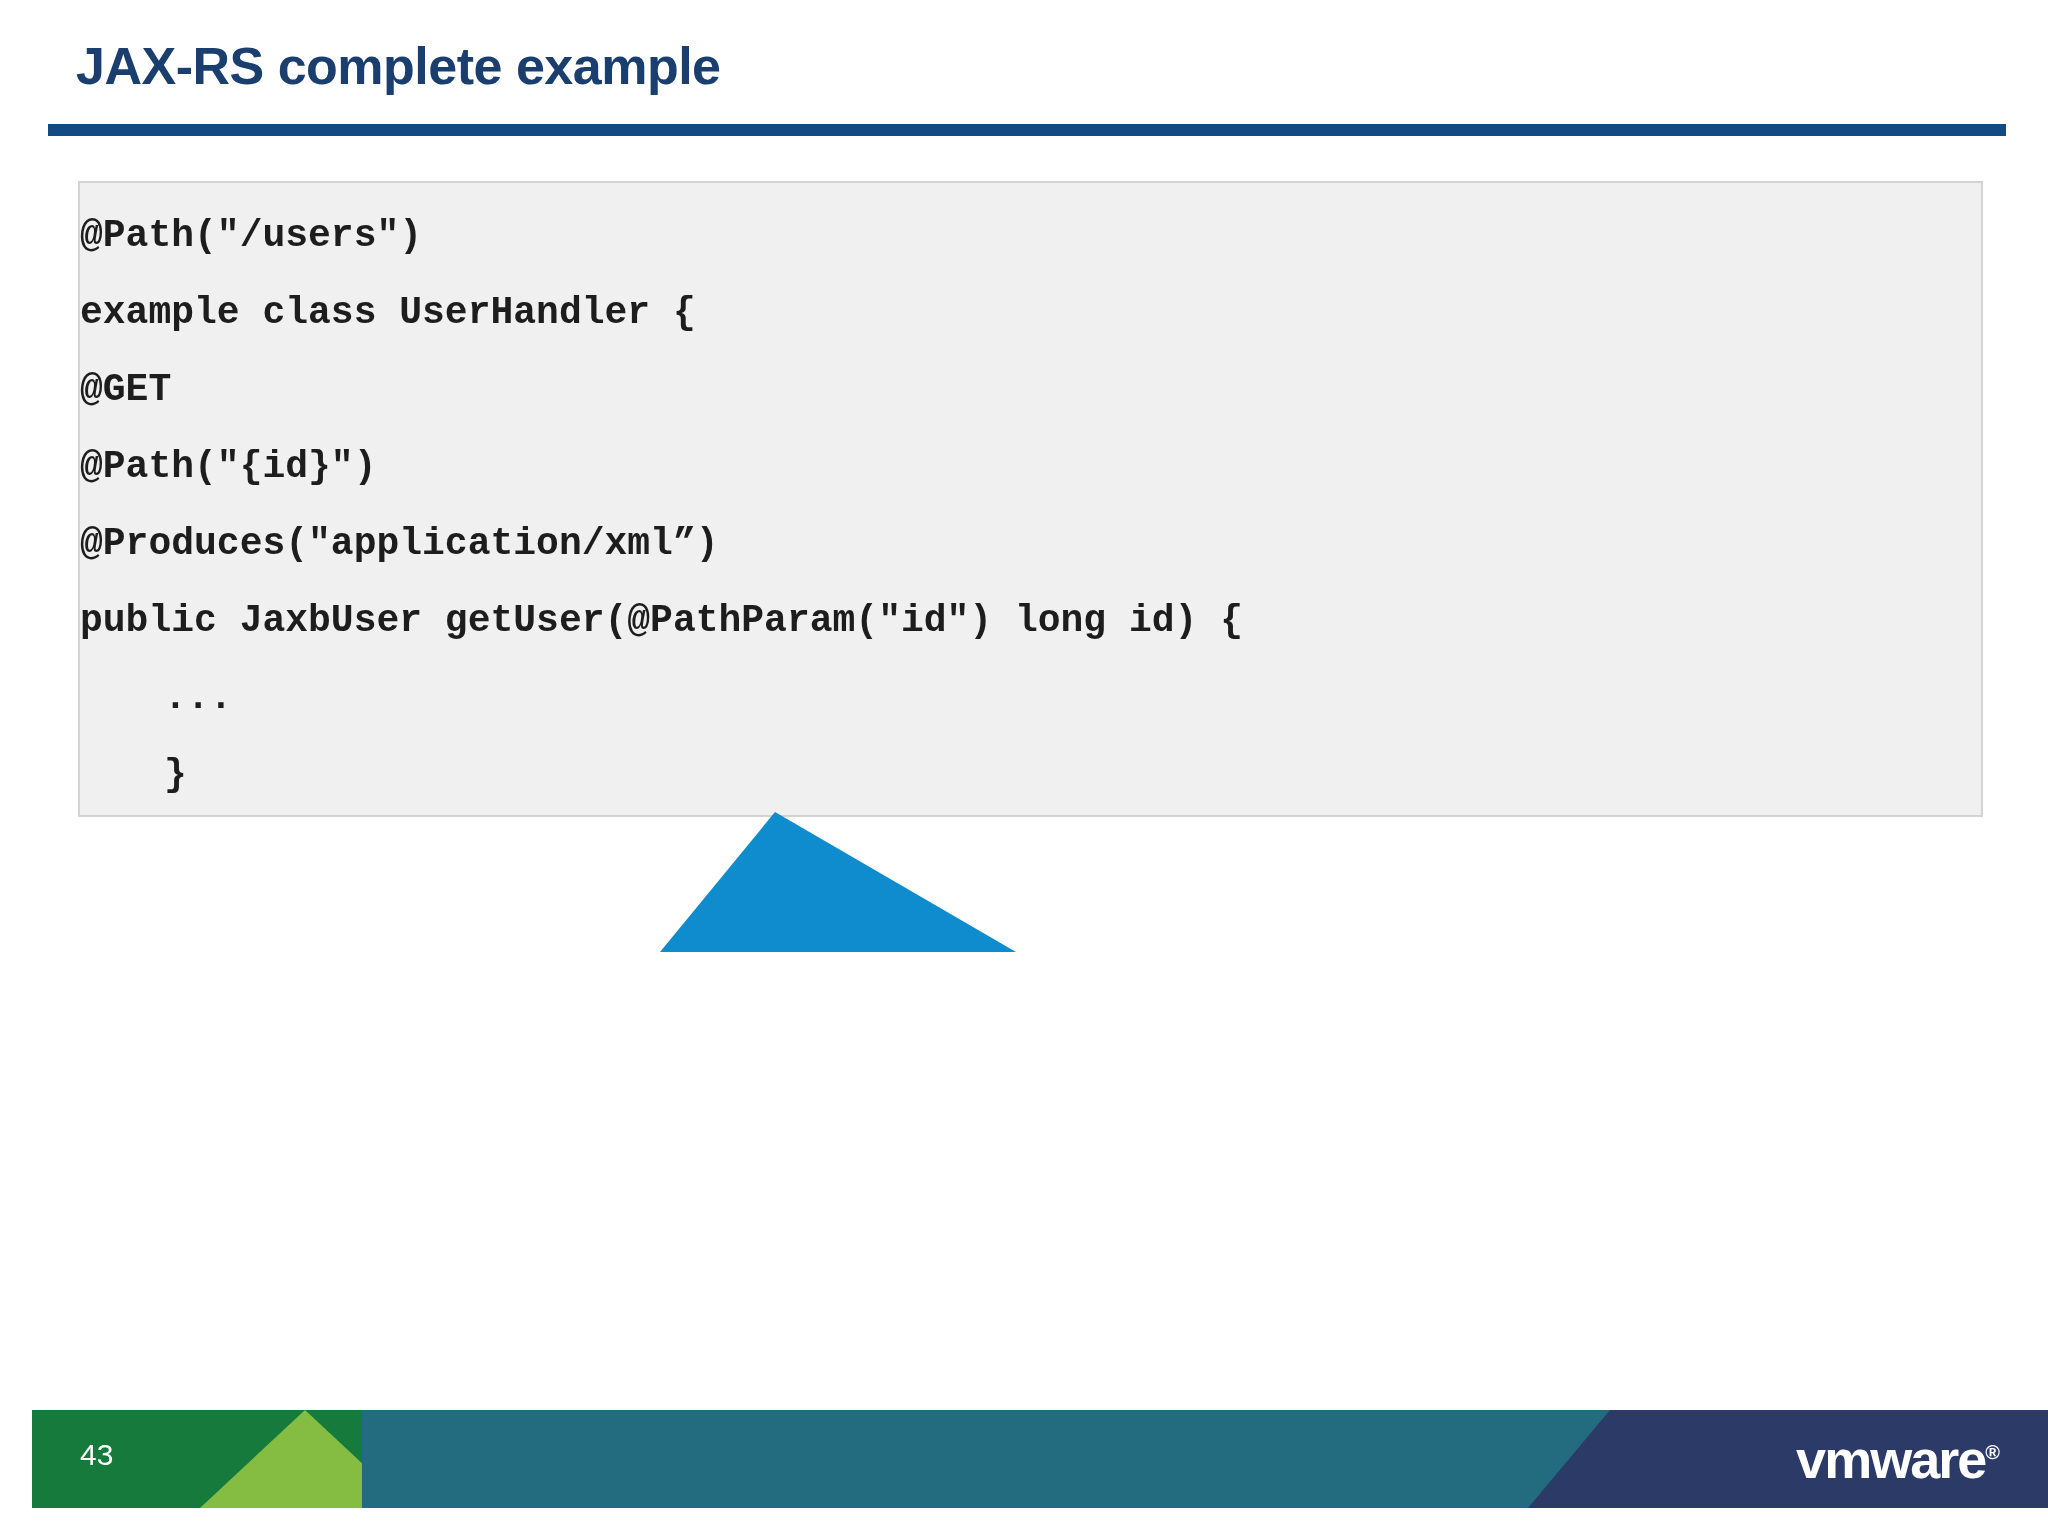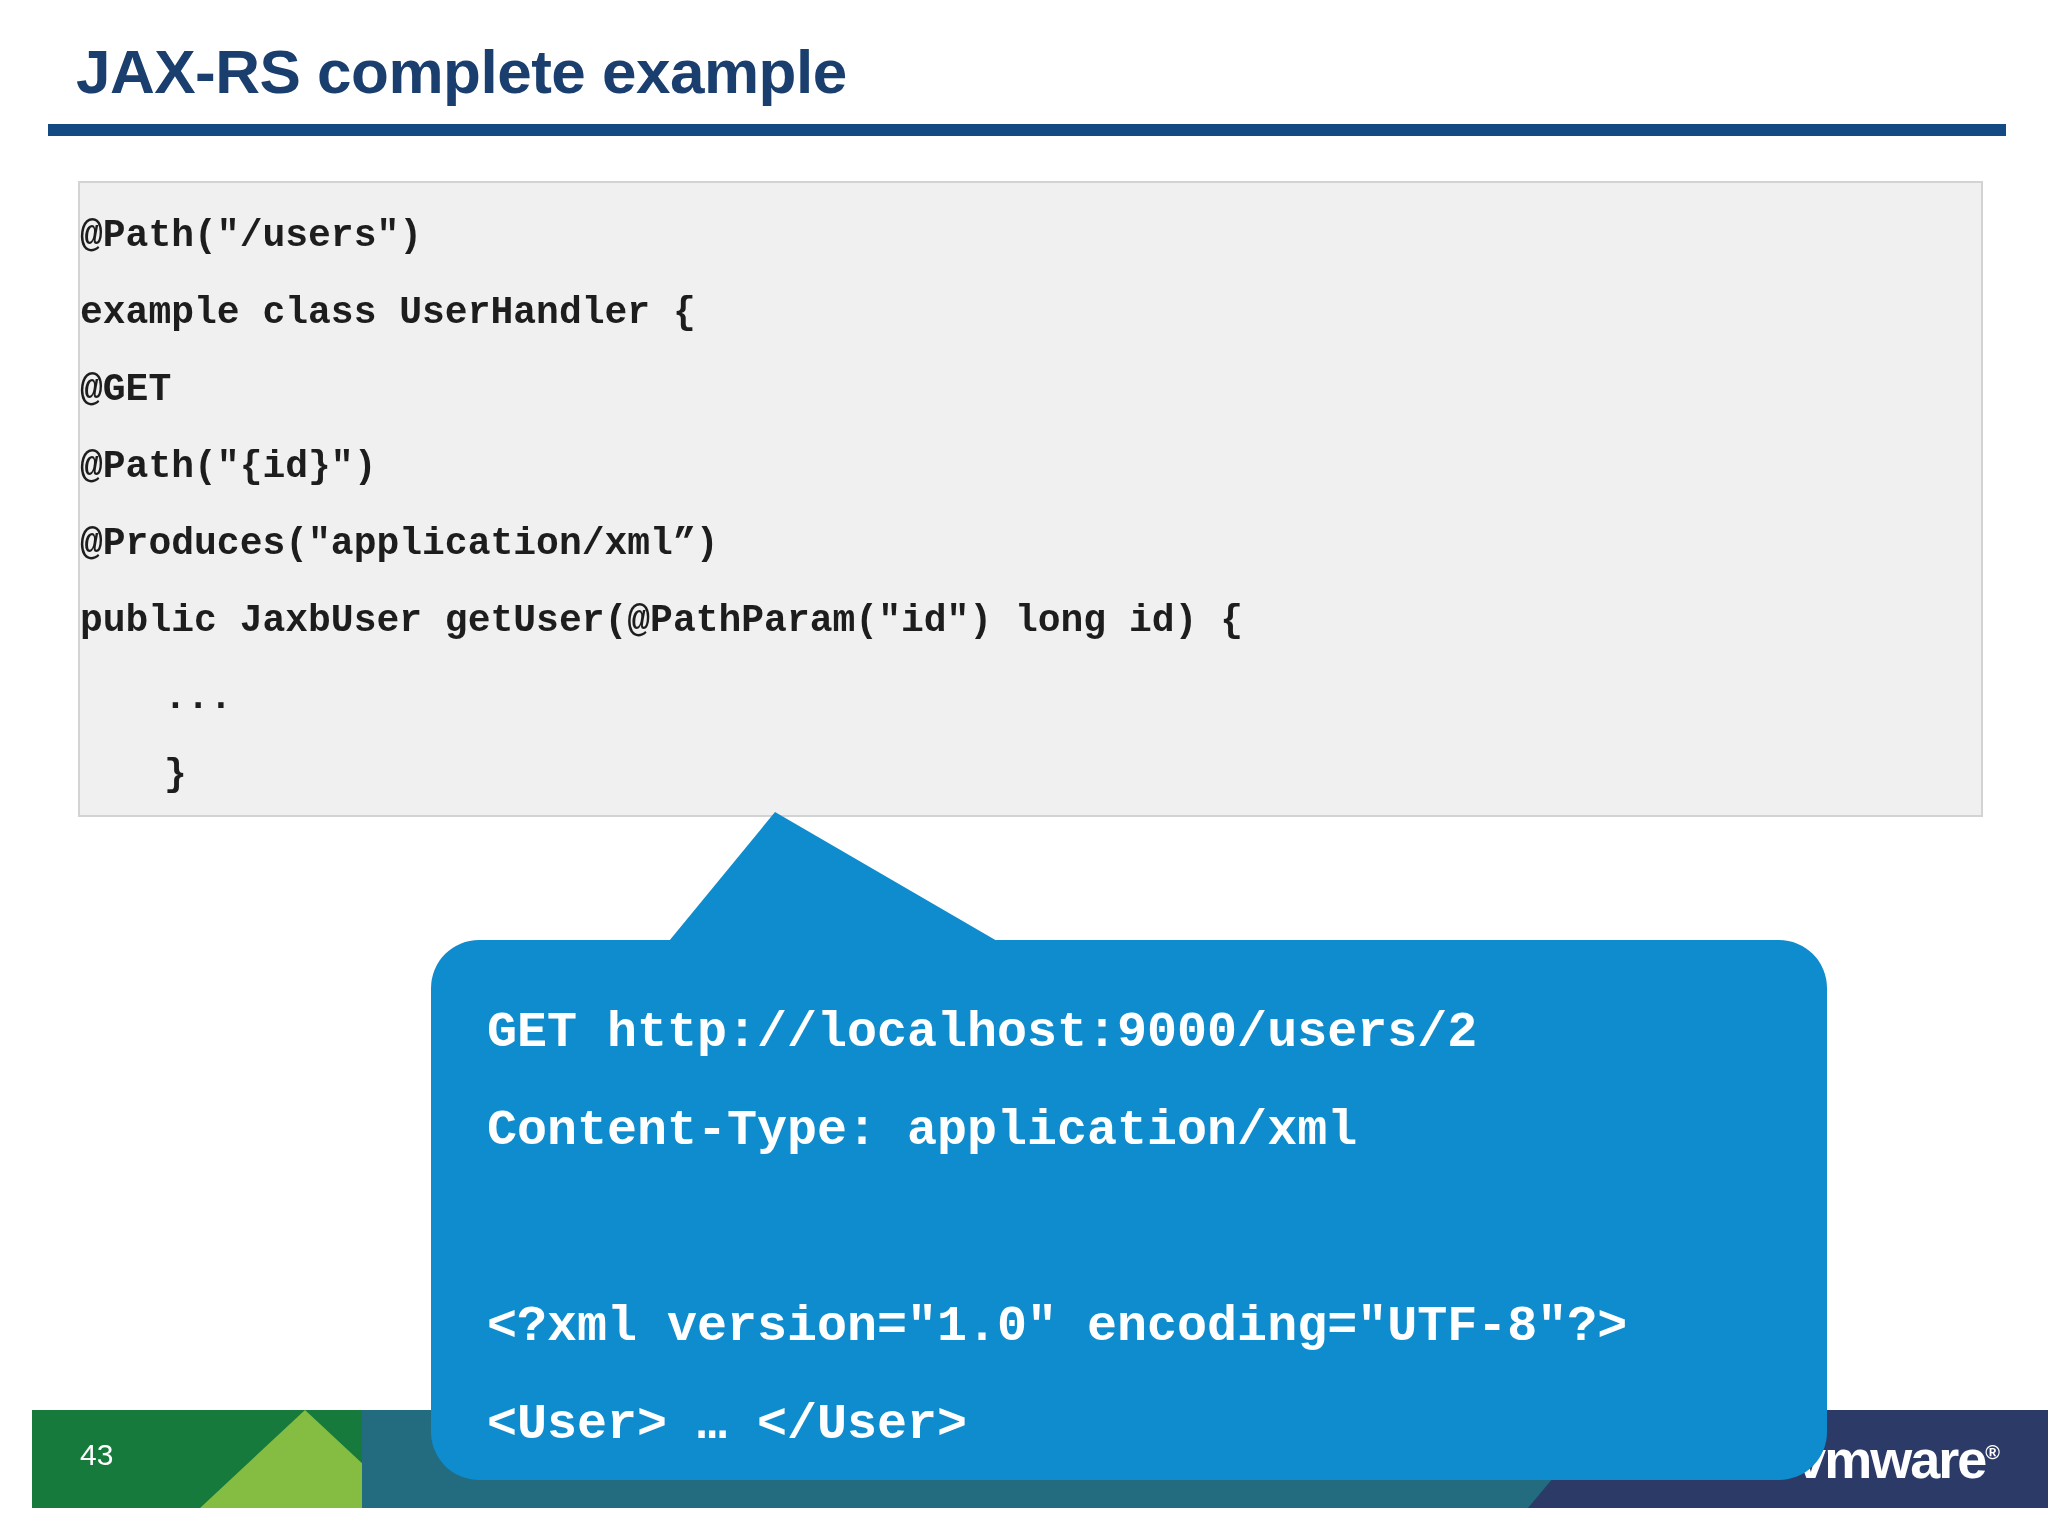--- a/index.html
+++ b/index.html
@@ -14,21 +14,21 @@
     overflow: hidden;
     font-family: "Liberation Sans", sans-serif;
   }
 
   
   .slide-title {
     position: absolute;
     left: 76px;
     top: 36px;
     font-family: "Liberation Sans", sans-serif;
-    font-size: 62px;
+    font-size: 52px;
     font-weight: bold;
     color: #1a3f6f;
     letter-spacing: -0.5px;
     white-space: nowrap;
   }
   .title-rule {
     position: absolute;
     left: 48px;
     top: 124px;
     width: 1958px;
@@ -201,20 +201,13 @@
   <div class="footer-navy-slope"></div>
   <div class="footer-navy"></div>
   <div class="page-number">43</div>
   <div class="vmware-logo"><span>vmware</span><sup>®</sup></div>
 </div>
 
 <div class="callout-wrap">
   <svg class="callout-tail" viewBox="0 0 356 140">
     <polygon points="115,0 0,140 356,140" fill="#0e8ccd"></polygon>
   </svg>
-  <div class="callout-body">
-    <div class="callout-line">GET http://localhost:9000/users/2</div>
-    <div class="callout-line">Content-Type: application/xml</div>
-    <div class="callout-gap"></div>
-    <div class="callout-line">&lt;?xml version="1.0" encoding="UTF-8"?&gt;</div>
-    <div class="callout-line">&lt;User&gt; … &lt;/User&gt;</div>
-  </div>
 </div>
 
 </body></html>

